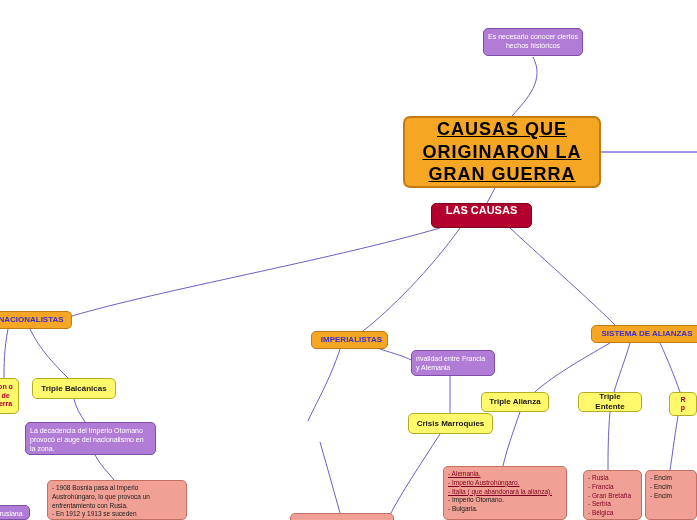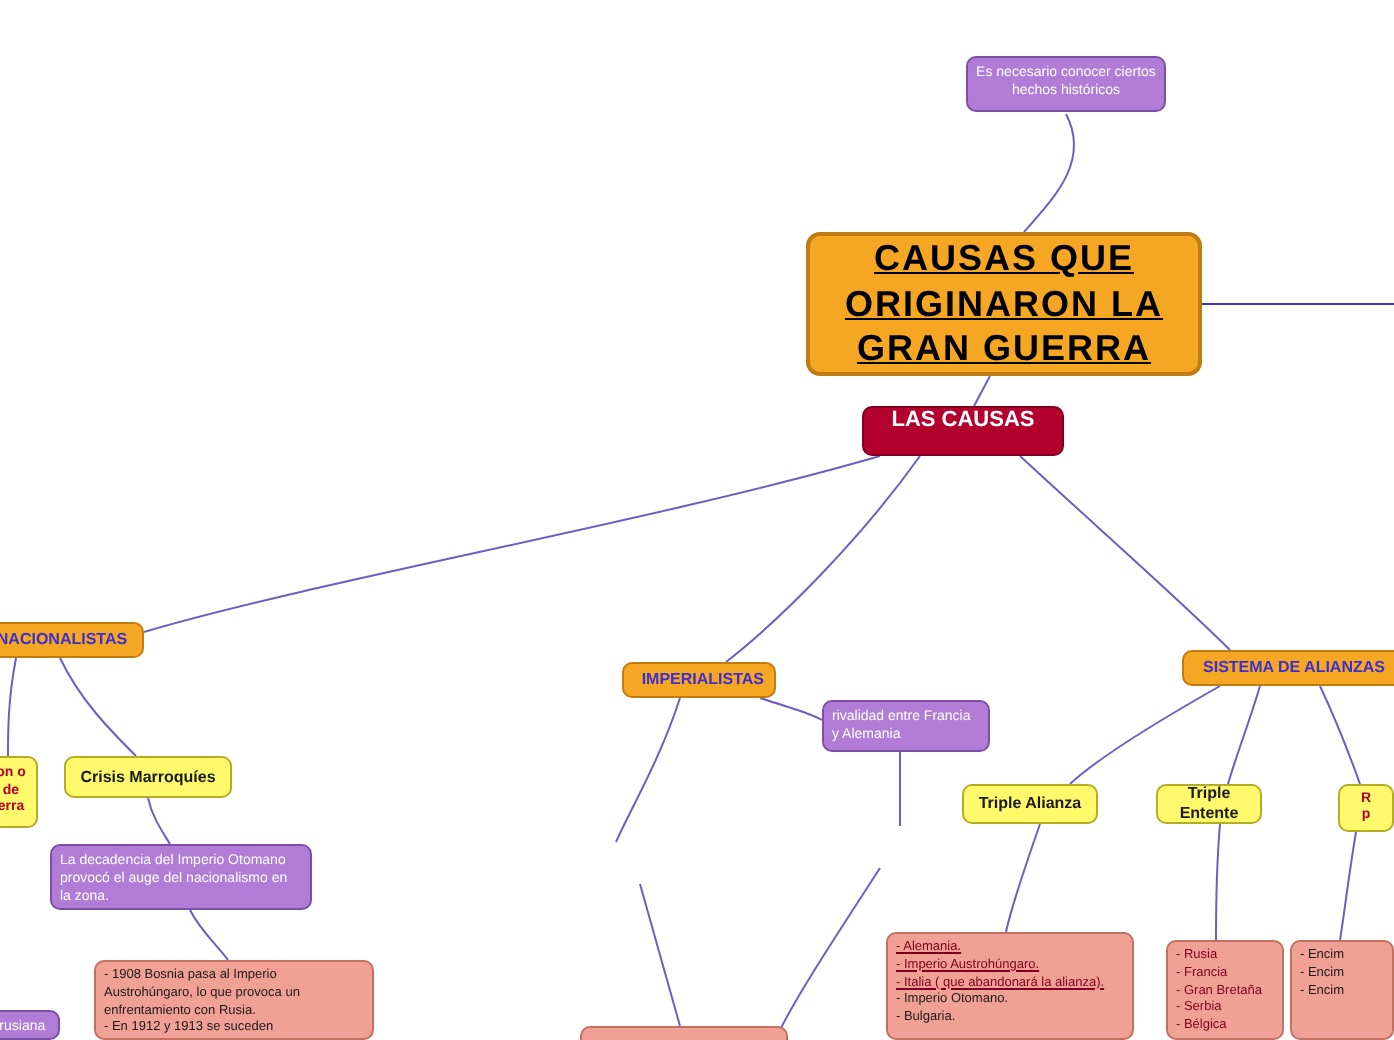--- a/index.html
+++ b/index.html
@@ -145,21 +145,21 @@
   }
   .n-triple-alianza {
     left: 481px;
     top: 392px;
     width: 68px;
     height: 20px;
   }
   .n-triple-entente {
     left: 578px;
     top: 392px;
-    width: 53px;
+    width: 64px;
     height: 20px;
     align-items: center;
   }
   .n-edge-yellow-left {
     left: -8px;
     top: 378px;
     width: 27px;
     height: 36px;
     font-size: 7px;
     line-height: 1.2;
@@ -328,41 +328,44 @@
 
   <div class="node n-orange n-sistema">
     <span>SISTEMA DE ALIANZAS</span>
   </div>
 
   <div class="node n-yellow n-edge-yellow-left">
     <span class="txtline">on o de erra</span>
   </div>
 
   <div class="node n-yellow n-crisis-balcanicas">
-    <span>Crisis Marroquíes</span>
+    <span>Triple Balcánicas</span>
   </div>
 
   <div class="node n-purple n-note-otomano">
     <span>La decadencia del Imperio Otomano provocó el auge del nacionalismo en la zona.</span>
   </div>
 
   <div class="node n-purple n-note-prusiana">
     <span>Prusiana</span>
   </div>
 
   <div class="node n-pink n-detail-bosnia">
     <span class="txtline">- 1908 Bosnia pasa al Imperio Austrohúngaro, lo que provoca un enfrentamiento con Rusia.
 - En 1912 y 1913 se suceden</span>
   </div>
 
   <div class="node n-purple n-note-rivalidad">
     <span>rivalidad entre Francia y Alemania</span>
   </div>
 
 
+  <div class="node n-yellow n-crisis-marroquies">
+    <span>Crisis Marroquíes</span>
+  </div>
 
   <div class="node n-detail-bottom-center">
     <span></span>
   </div>
 
   <div class="node n-yellow n-triple-alianza">
     <span>Triple Alianza</span>
   </div>
 
   <div class="node n-yellow n-triple-entente">

